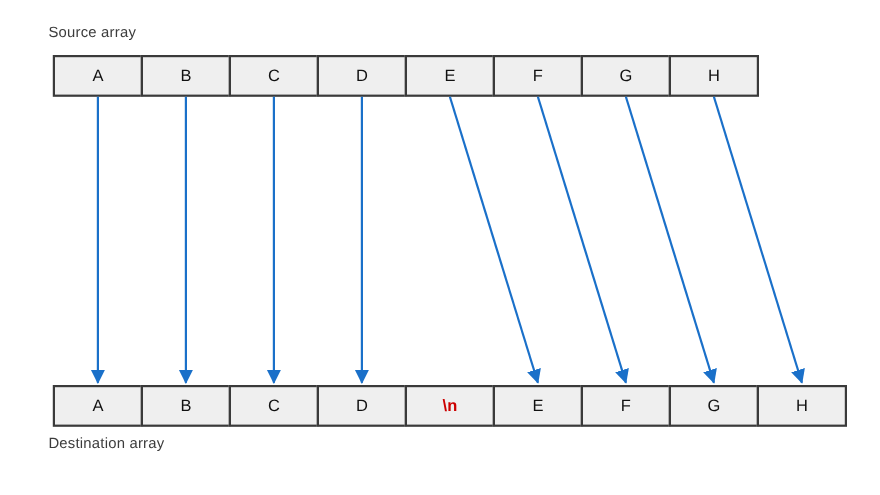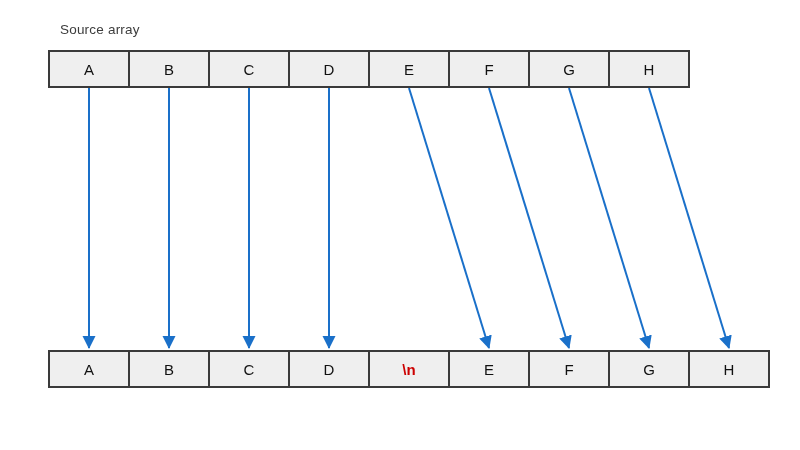--- a/index.html
+++ b/index.html
@@ -8,21 +8,21 @@
 
   .canvas {
     position: relative;
     width: 800px;
     height: 450px;
     background: #ffffff;
   }
 
   .array-label {
     position: absolute;
-    left: 60px;
+    left: 44px;
     font-size: 13.5px;
     color: #3c3c3c;
     letter-spacing: 0.2px;
   }
   .source-label { top: 22px; }
   .dest-label { top: 395px; }
 
   .array {
     position: absolute;
     left: 48px;
@@ -99,14 +99,15 @@
       <div class="cell" style="left: 80px; background: rgb(239, 239, 239); border-color: rgb(58, 58, 58);">B</div>
       <div class="cell" style="left: 160px; background: rgb(239, 239, 239); border-color: rgb(58, 58, 58);">C</div>
       <div class="cell" style="left: 240px; background: rgb(239, 239, 239); border-color: rgb(58, 58, 58);">D</div>
       <div class="cell highlight" style="left: 320px; background: rgb(239, 239, 239); border-color: rgb(58, 58, 58);">\n</div>
       <div class="cell" style="left: 400px; background: rgb(239, 239, 239); border-color: rgb(58, 58, 58);">E</div>
       <div class="cell" style="left: 480px; background: rgb(239, 239, 239); border-color: rgb(58, 58, 58);">F</div>
       <div class="cell" style="left: 560px; background: rgb(239, 239, 239); border-color: rgb(58, 58, 58);">G</div>
       <div class="cell" style="left: 640px; background: rgb(239, 239, 239); border-color: rgb(58, 58, 58);">H</div>
     </div>
 
+  <div class="array-label dest-label">Destination array</div>
 
 </div>
 
 </body></html>

